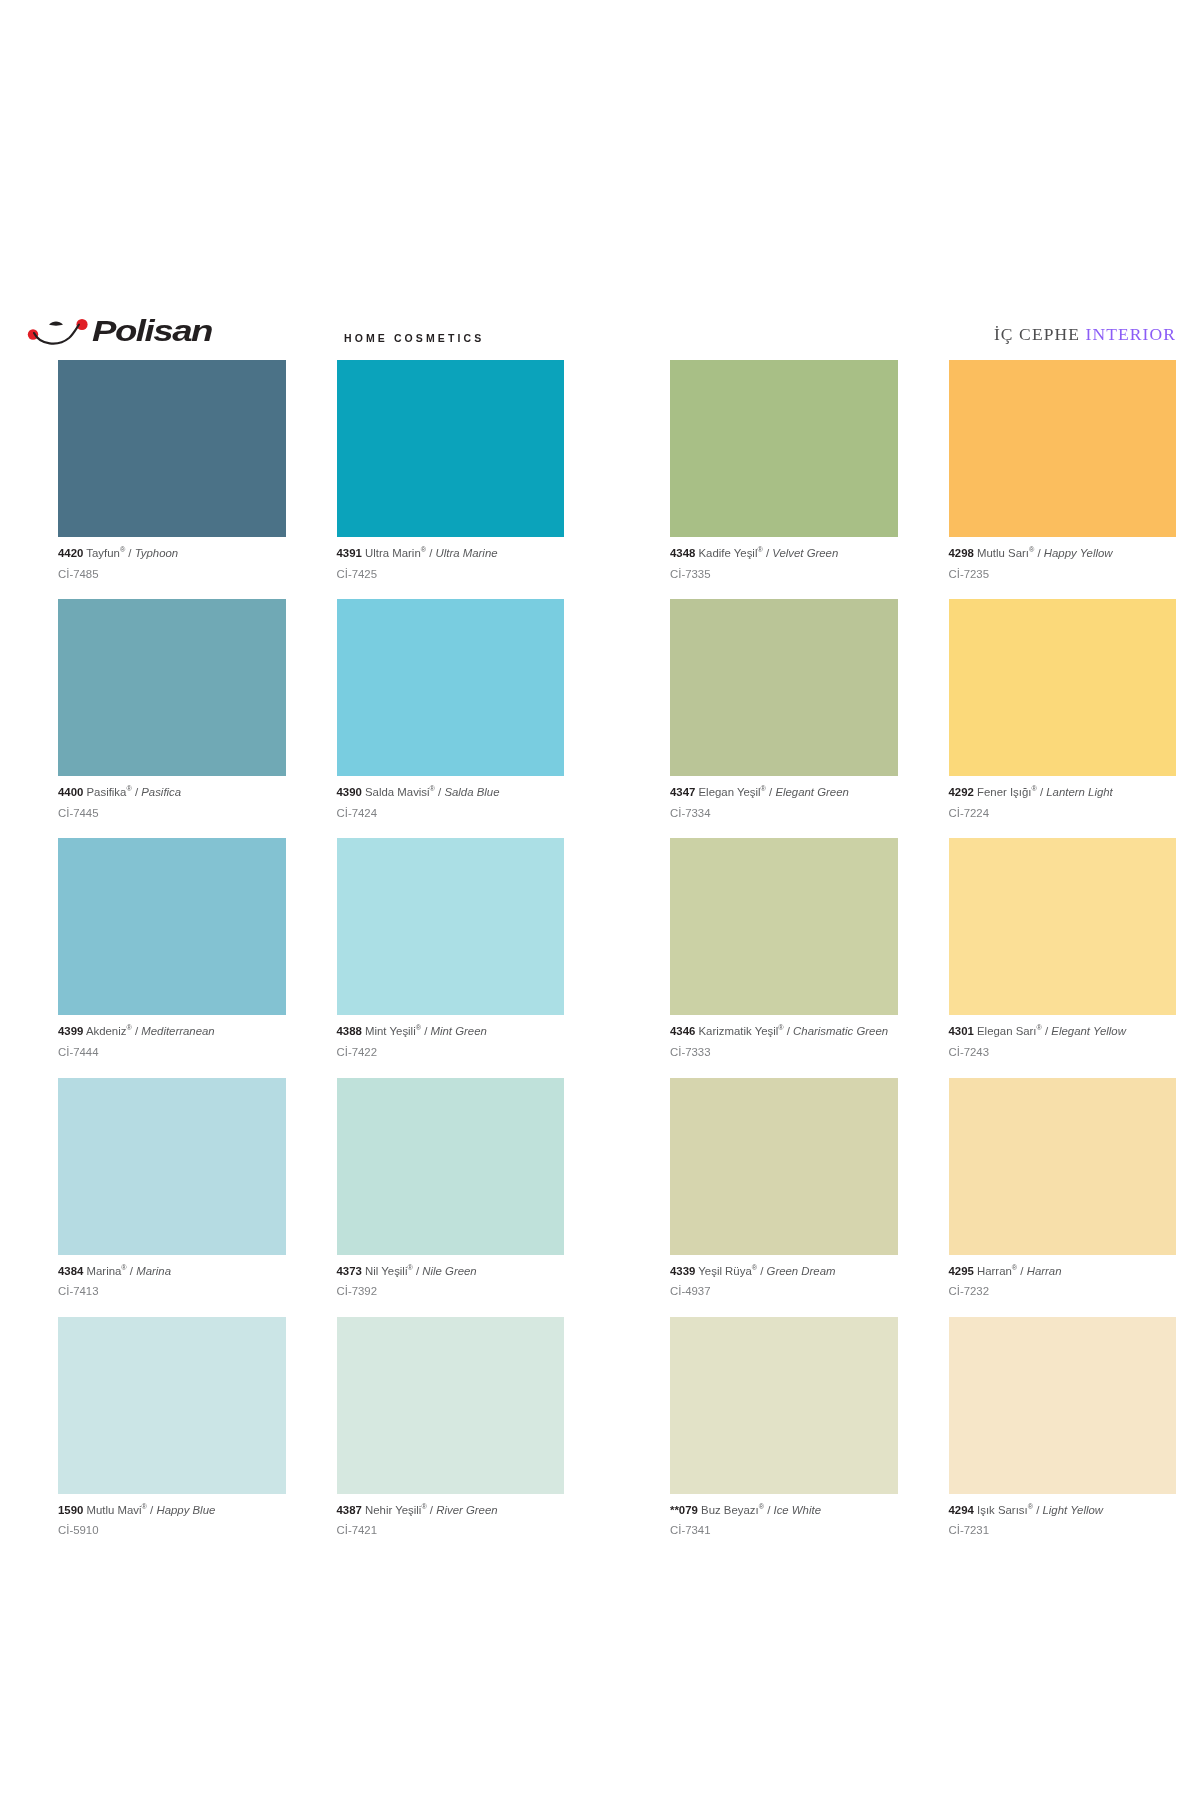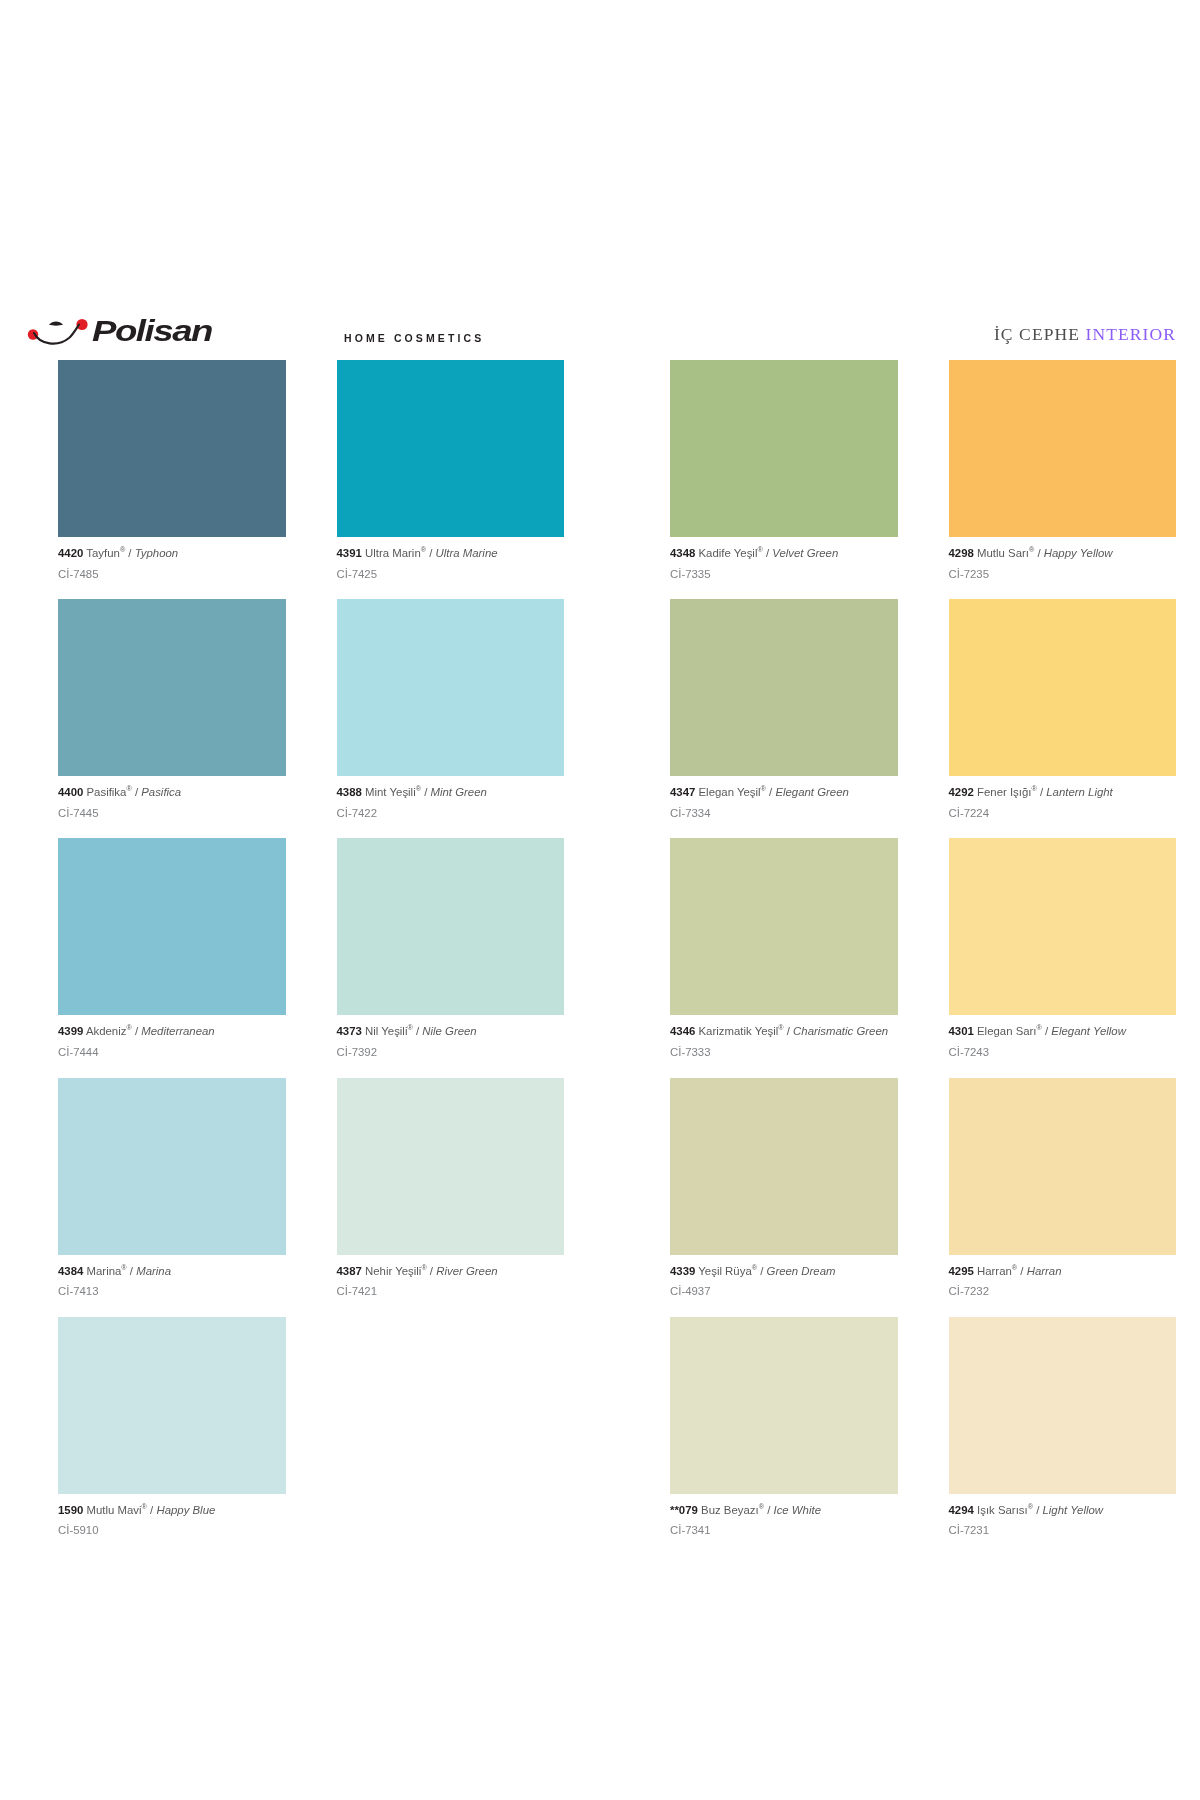--- a/index.html
+++ b/index.html
@@ -198,20 +198,27 @@
 
       <div class="column">
         <div class="cell">
           <div class="chip" style="background-color: rgb(11, 163, 187);"></div>
           <div class="caption">
             <div class="caption-main"><span class="code">4391</span> <span>Ultra Marin</span><sup>®</sup> <span>/</span> <span class="name-en">Ultra Marine</span></div>
             <div class="caption-ref">Cİ-7425</div>
           </div>
         </div>
         <div class="cell">
+          <div class="chip" style="background-color: rgb(121, 205, 224);"></div>
+          <div class="caption">
+            <div class="caption-main"><span class="code">4390</span> <span>Salda Mavisi</span><sup>®</sup> <span>/</span> <span class="name-en">Salda Blue</span></div>
+            <div class="caption-ref">Cİ-7424</div>
+          </div>
+        </div>
+        <div class="cell">
           <div class="chip" style="background-color: rgb(171, 223, 229);"></div>
           <div class="caption">
             <div class="caption-main"><span class="code">4388</span> <span>Mint Yeşili</span><sup>®</sup> <span>/</span> <span class="name-en">Mint Green</span></div>
             <div class="caption-ref">Cİ-7422</div>
           </div>
         </div>
         <div class="cell">
           <div class="chip" style="background-color: rgb(191, 225, 218);"></div>
           <div class="caption">
             <div class="caption-main"><span class="code">4373</span> <span>Nil Yeşili</span><sup>®</sup> <span>/</span> <span class="name-en">Nile Green</span></div>

